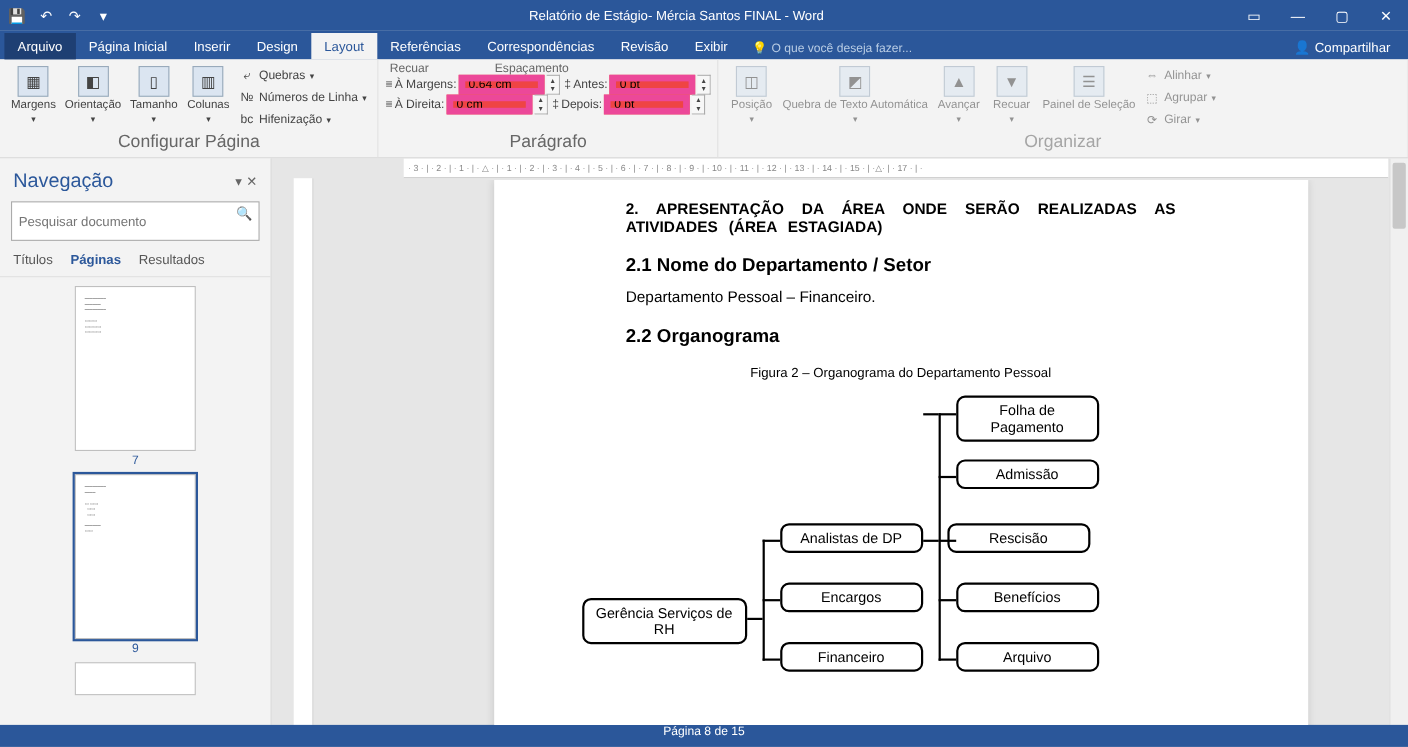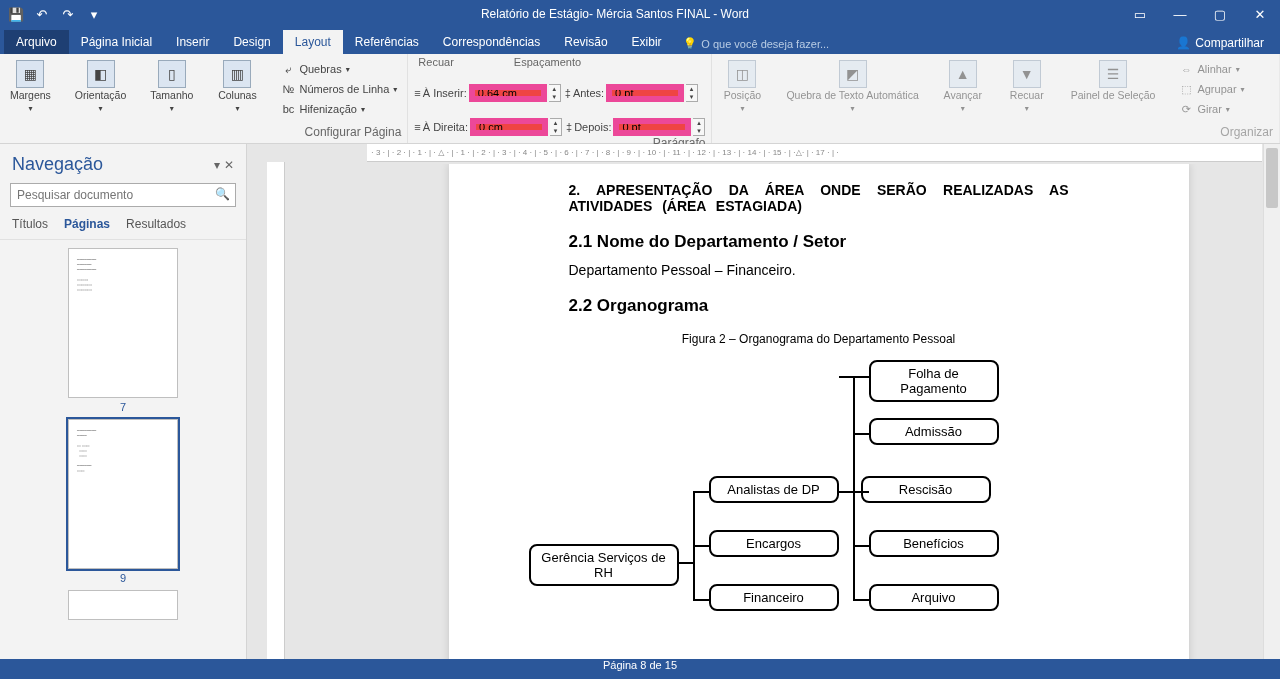--- a/index.html
+++ b/index.html
@@ -18,43 +18,43 @@
 .ribtabs .tab { padding: 5px 12px; cursor: pointer; }
 .ribtabs .tab.file { background: #1e3f73; }
 .ribtabs .tab.active { background: #f3f3f3; color: #2b579a; }
 .ribtabs .tell { display: flex; align-items: center; gap: 4px; color: #b8cce4; font-size: 11px; padding: 4px 10px; }
 .ribtabs .spacer { flex: 1; }
 .ribtabs .share { display:flex; align-items:center; gap:4px; padding:4px 12px; }
 
 
 .ribbon { height: 90px; background: #f3f3f3; border-bottom: 1px solid #d4d4d4; display: flex; font-size: 11px; color: #444; }
 .rgroup { border-right: 1px solid #e1e1e1; display: flex; flex-direction: column; padding: 2px 6px; }
-.rgroup .controls { flex: 1; display: flex; align-items: flex-start; gap: 16px; }
-.rgroup .label { text-align: right; font-size: 12px; color: #666; padding-bottom: 2px; }
+.rgroup .controls { flex: 1; display: flex; align-items: flex-start; gap: 0; }
+.rgroup .label { text-align: center; font-size: 16px; color: #666; padding-bottom: 2px; }
 .bigbtn { display: flex; flex-direction: column; align-items:center; justify-content:flex-start; padding: 4px 4px; gap:2px; cursor:pointer; min-width:48px; }
 .bigbtn .ico { width: 28px; height: 28px; background:#dbe5f1; border:1px solid #9ab; display:flex; align-items:center;justify-content:center; font-size:14px; }
 .bigbtn .txt { font-size: 10.5px; text-align:center; line-height:1.1; }
 .minibtn { display:flex; align-items:center; gap:4px; padding:2px 4px; cursor:pointer; font-size:11px; }
 .minibtn .ico2 { width:14px; height:14px; display:flex; align-items:center; justify-content:center; }
 .parrow { display:flex; align-items:center; gap:4px; }
 .parfield { display:flex; align-items:center; gap:2px; }
 .parfield input { width:78px; height:18px; font-size:11px; border:6px solid #ec4899; padding:0 3px; background:#ef4444; }
 .parfield .spin { width:12px; height:18px; border:1px solid #ababab; border-left:none; font-size:7px; display:flex; flex-direction:column; }
 .parfield .spin span{flex:1; display:flex; align-items:center; justify-content:center; background:#f7f7f7;}
 
 
 .main { position:absolute; top:144px; bottom:20px; left:0; right:0; display:flex; }
 
 
 .navpane { width:247px; background:#f3f3f3; border-right:1px solid #d4d4d4; display:flex; flex-direction:column; }
 .navpane .hdr { padding:10px 12px 4px; display:flex; align-items:center; justify-content:space-between; }
 .navpane .hdr h3 { font-size:18px; font-weight:400; color:#2b579a; }
 .navpane .hdr .cls { display:flex; gap:4px; color:#666; font-size:12px; }
 .navpane .srch { margin:4px 10px; position:relative; }
-.navpane .srch input { width:100%; height:24px; border:1px solid #ababab; padding:0 22px 0 6px; font-size:12px; }
+.navpane .srch input { width:100%; height:36px; border:1px solid #ababab; padding:0 22px 0 6px; font-size:12px; }
 .navpane .srch .mag { position:absolute; right:6px; top:4px; color:#555; font-size:12px; }
 .navtabs { display:flex; gap:16px; padding:6px 12px 8px; font-size:12px; color:#555; border-bottom:1px solid #e1e1e1;}
 .navtabs span{cursor:pointer;}
 .navtabs .act { color:#2b579a; font-weight:600; }
 .thumbs { flex:1; overflow:auto; padding:8px 0; display:flex; flex-direction:column; align-items:center; gap:6px; }
 .thumb { width:110px; }
 .thumb .page { height:150px; background:#fff; border:1px solid #bfbfbf; margin-bottom:3px; position:relative; overflow:hidden;}
 .thumb.sel .page { outline:2px solid #2b579a; }
 .thumb .pn { text-align:center; font-size:11px; color:#2b579a; }
 .thumb .mini { position:absolute; inset:8px; font-size:4px; color:#888; }
@@ -172,21 +172,21 @@
 
   <div class="rgroup" style="min-width:290px">
     <div class="controls" style="flex-direction:column;align-items:stretch;">
       <div class="parrow" style="gap:60px;padding-left:4px; font-size:11px;color:#666;">
         <span>Recuar</span>
         <span>Espaçamento</span>
       </div>
       <div class="parrow">
         <div class="parfield">
           <span class="ico2">≡</span>
-            <span>À Inserir:</span>
+            <span>À Margens:</span>
           <input value="0,64 cm" style="">
           <div class="spin">
               <span>▴</span>
               <span>▾</span>
             </div>
         </div>
         <div class="parfield">
           <span class="ico2">‡</span>
             <span>Antes:</span>
           <input value="0 pt" style="">

